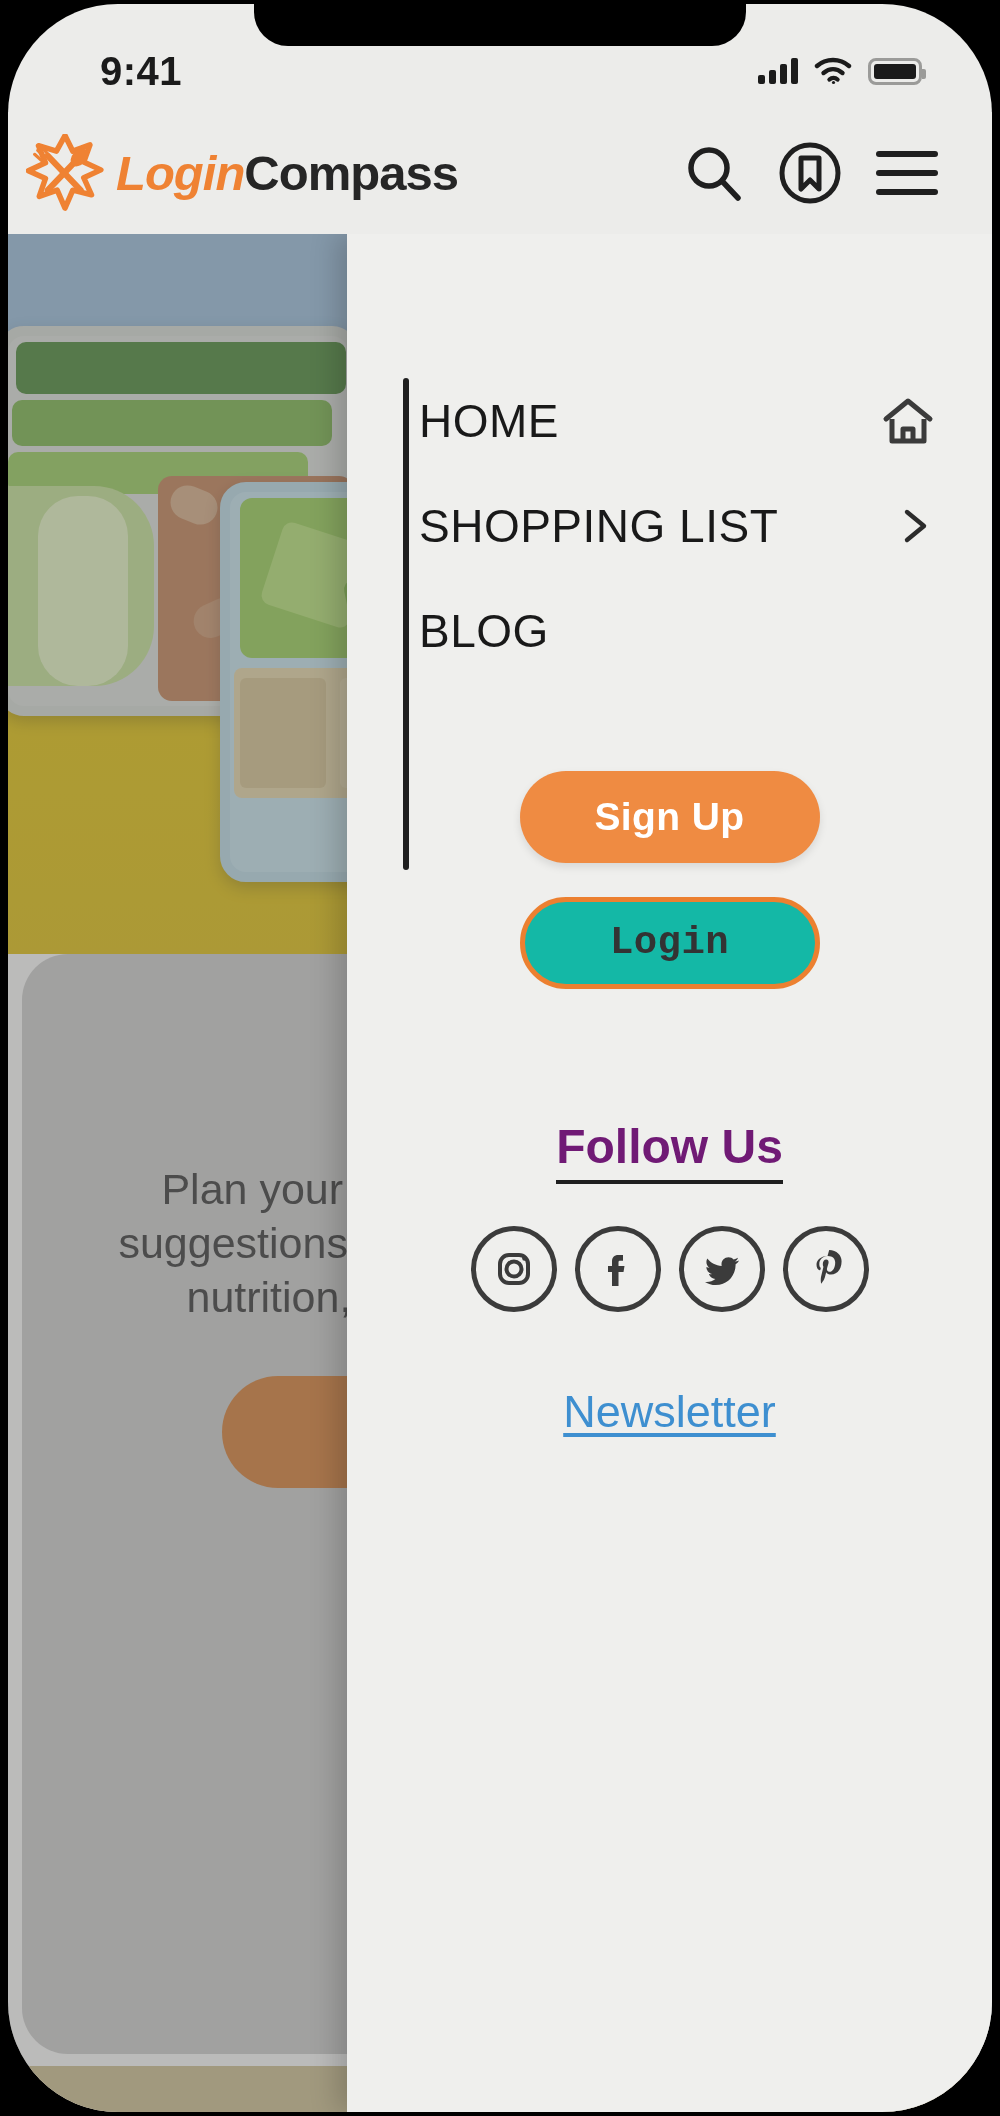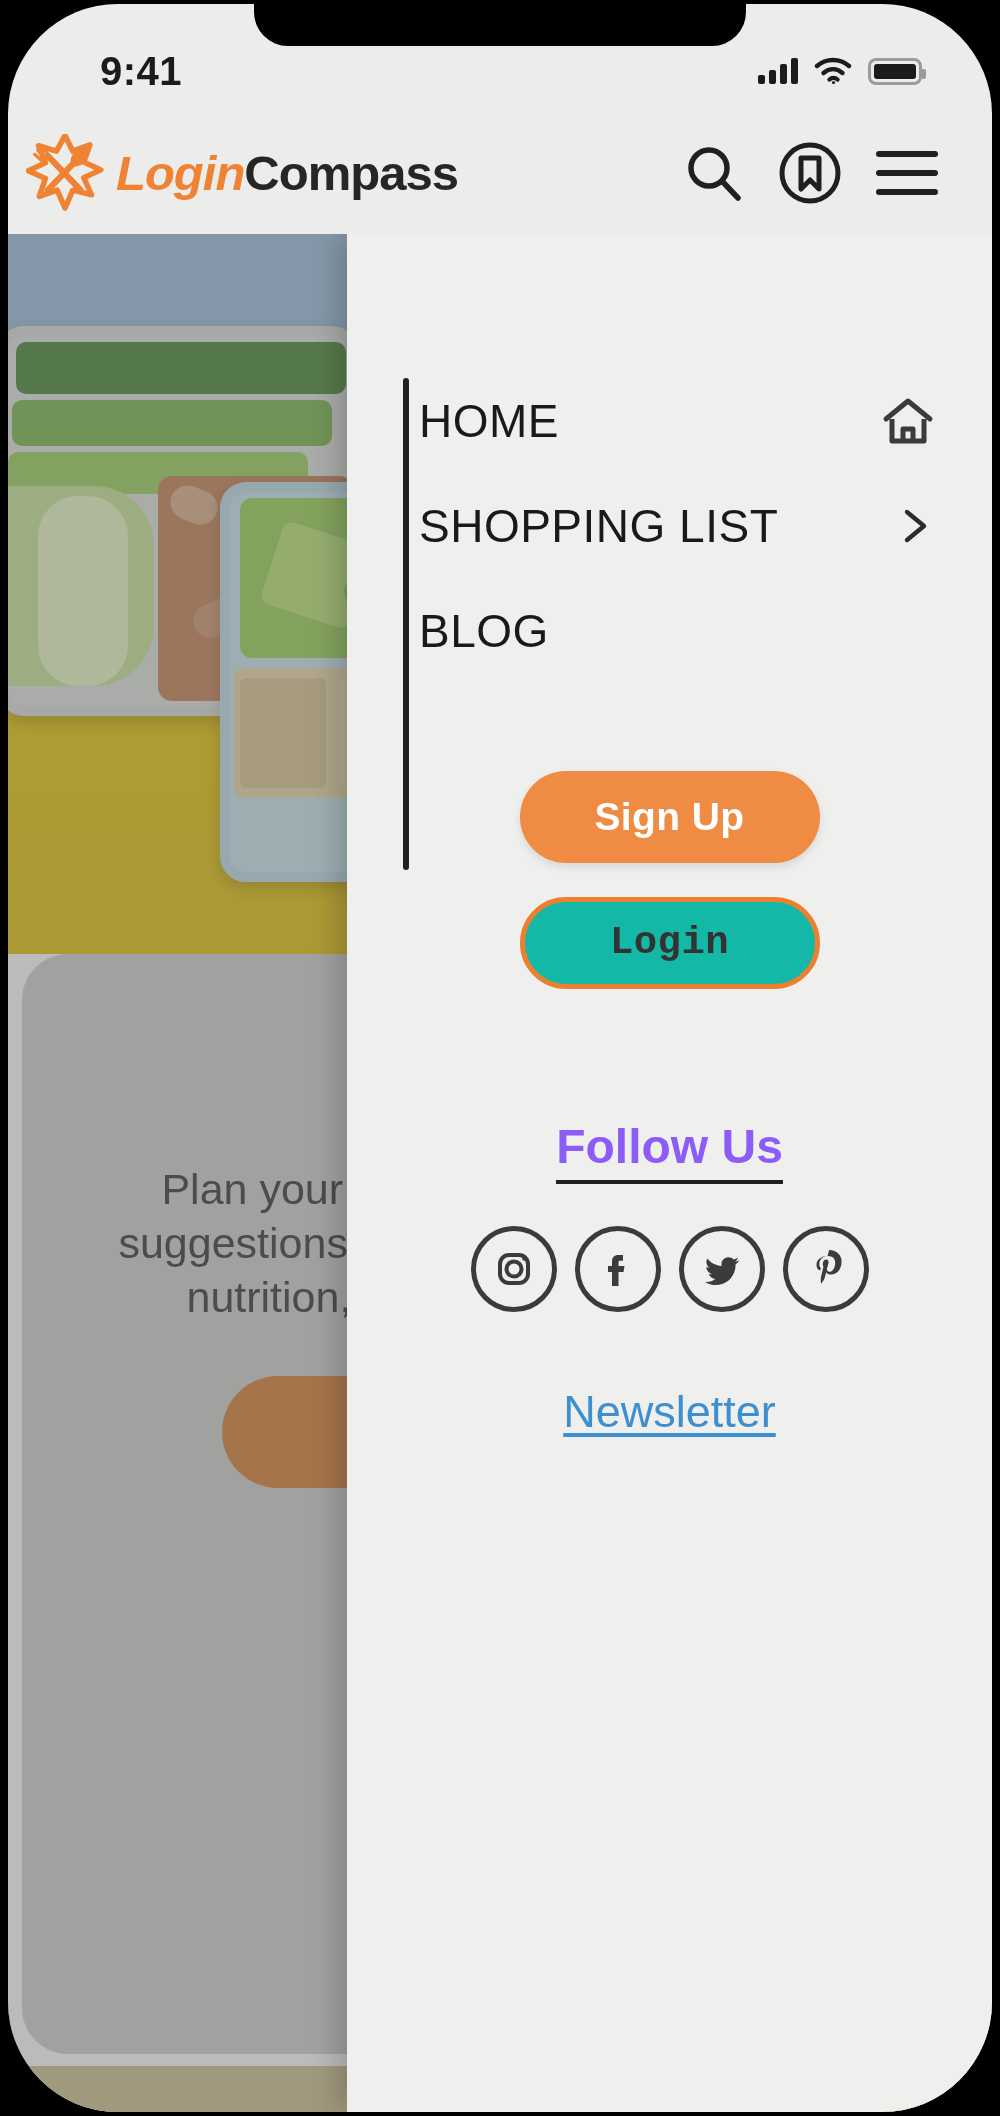--- a/index.html
+++ b/index.html
@@ -239,21 +239,21 @@
     letter-spacing: .4px;
   }
   .btn-signup { background:#ef8b42; color:#fff; box-shadow: 0 4px 8px rgba(0,0,0,.10); }
   .btn-login { background:#14b8a6; color:#333; border: 5px solid #ec8030; font-family: Liberation Mono, monospace; }
 
   
   .follow { margin-top: 130px; text-align:center; }
   .follow-title {
     font-size: 48px;
     font-weight: 700;
-    color:#8b5cf6;
+    color:#701a75;
     display:inline-block;
     border-bottom: 4px solid #1f1f1f;
     padding-bottom: 6px;
   }
   .socials {
     margin-top: 42px;
     display:flex; align-items:center; justify-content:center; gap: 18px;
   }
   .soc {
     width: 86px; height: 86px;

